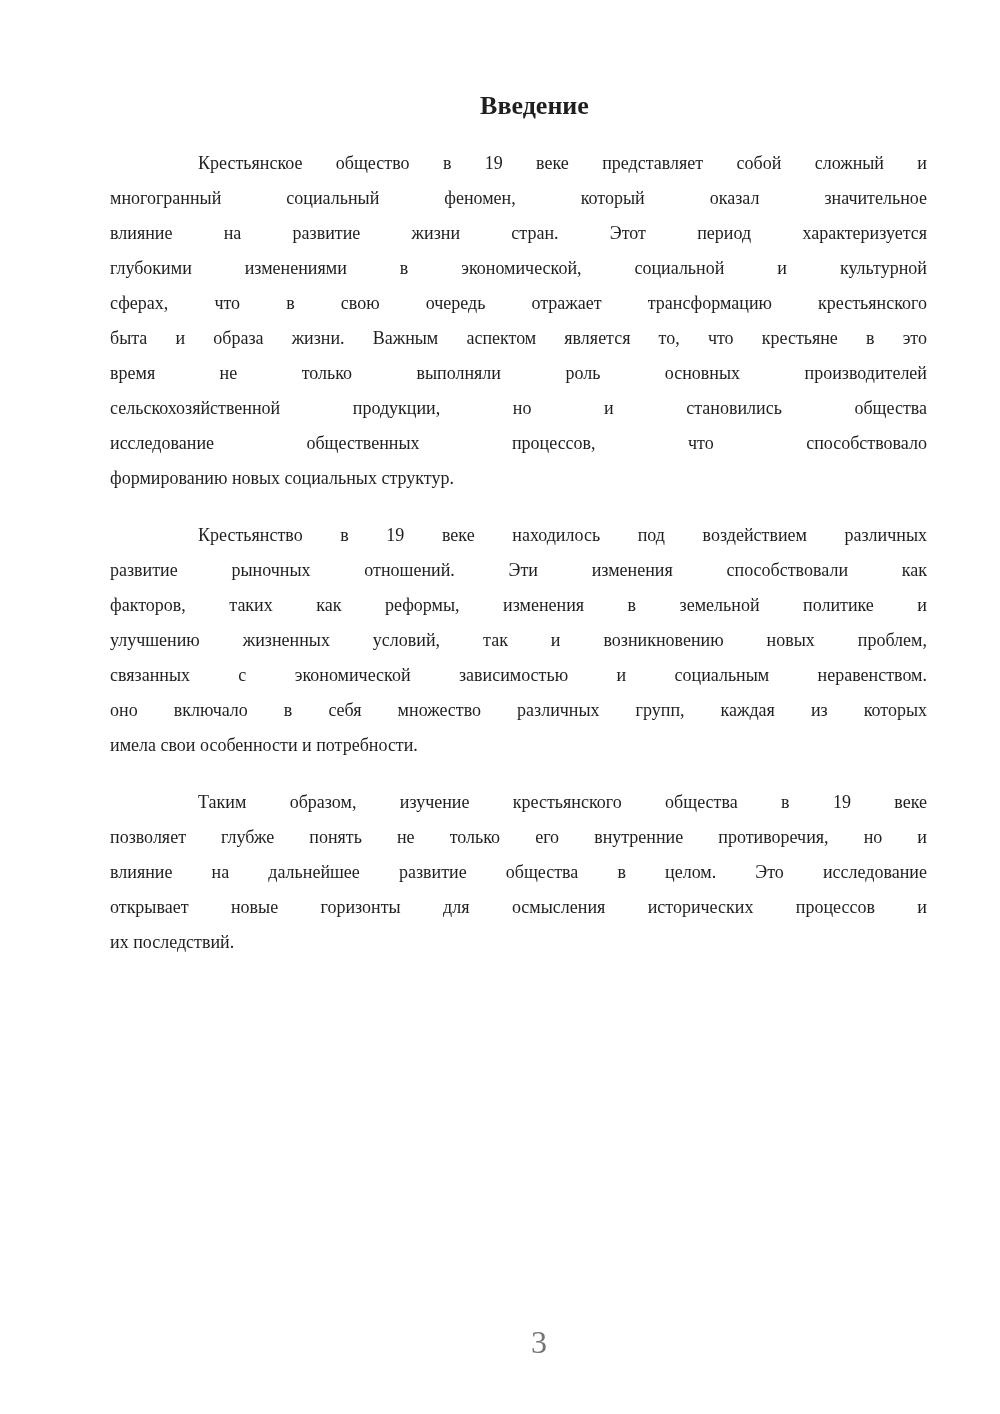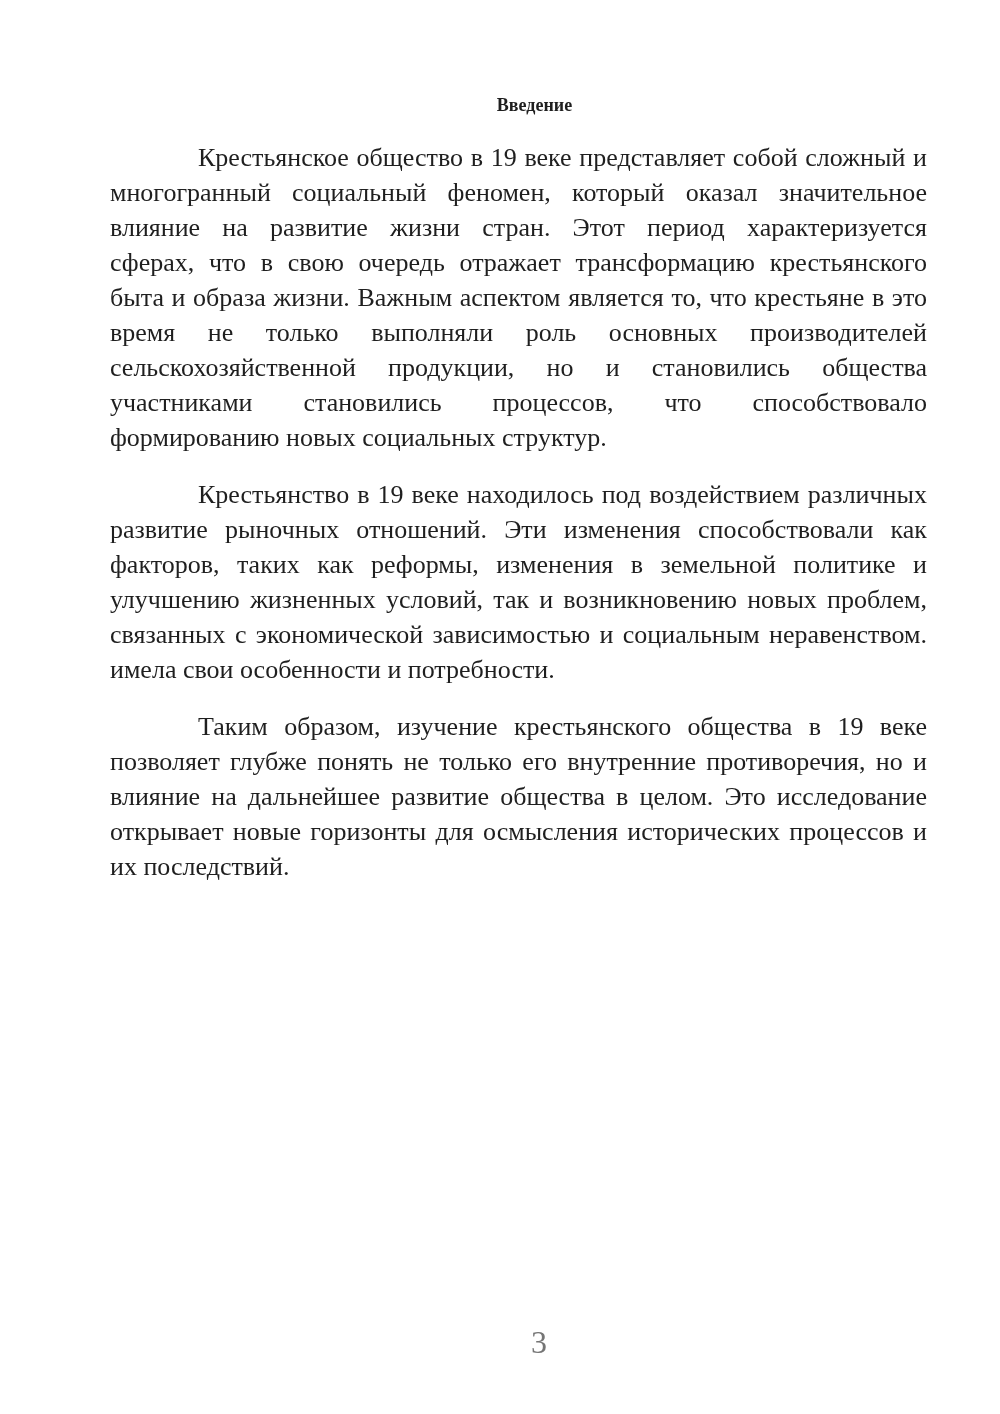--- a/index.html
+++ b/index.html
@@ -12,28 +12,28 @@
     font-family: "Liberation Serif", "DejaVu Serif", serif;
     color: #1f1f1f;
   }
   .doc-title {
     padding-top: 88px;
     margin-left: 110px;
     margin-right: 73px;
     text-indent: 32px;
     text-align: center;
     font-weight: bold;
-    font-size: 18px;
+    font-size: 26px;
     line-height: 35px;
   }
   .doc-body {
-    margin-top: 17px;
+    margin-top: 23px;
     margin-left: 110px;
     margin-right: 73px;
-    font-size: 26px;
+    font-size: 18px;
   }
   .para { margin: 0 0 22px 0; }
   .line {
     line-height: 35px;
     text-align: justify;
     text-align-last: justify;
     white-space: normal;
   }
   .line.first { text-indent: 88px; }
   .line.last { text-align-last: left; }
@@ -52,33 +52,35 @@
 <body>
 
 <div class="sheet">
   <div class="doc-title">Введение</div>
 
   <div class="doc-body">
       <div class="para">
         <div class="line first">Крестьянское общество в 19 веке представляет собой сложный и</div>
         <div class="line">многогранный социальный феномен, который оказал значительное</div>
         <div class="line">влияние на развитие жизни стран. Этот период характеризуется</div>
+        <div class="line">глубокими изменениями в экономической, социальной и культурной</div>
         <div class="line">сферах, что в свою очередь отражает трансформацию крестьянского</div>
         <div class="line">быта и образа жизни. Важным аспектом является то, что крестьяне в это</div>
         <div class="line">время не только выполняли роль основных производителей</div>
         <div class="line">сельскохозяйственной продукции, но и становились общества</div>
-        <div class="line">участниками становились процессов, что способствовало</div>
+        <div class="line">исследование общественных процессов, что способствовало</div>
         <div class="line last">формированию новых социальных структур.</div>
       </div>
       <div class="para">
         <div class="line first">Крестьянство в 19 веке находилось под воздействием различных</div>
         <div class="line">развитие рыночных отношений. Эти изменения способствовали как</div>
         <div class="line">факторов, таких как реформы, изменения в земельной политике и</div>
         <div class="line">улучшению жизненных условий, так и возникновению новых проблем,</div>
         <div class="line">связанных с экономической зависимостью и социальным неравенством.</div>
+        <div class="line">оно включало в себя множество различных групп, каждая из которых</div>
         <div class="line last">имела свои особенности и потребности.</div>
       </div>
       <div class="para">
         <div class="line first">Таким образом, изучение крестьянского общества в 19 веке</div>
         <div class="line">позволяет глубже понять не только его внутренние противоречия, но и</div>
         <div class="line">влияние на дальнейшее развитие общества в целом. Это исследование</div>
         <div class="line">открывает новые горизонты для осмысления исторических процессов и</div>
         <div class="line last">их последствий.</div>
       </div>
     </div>

